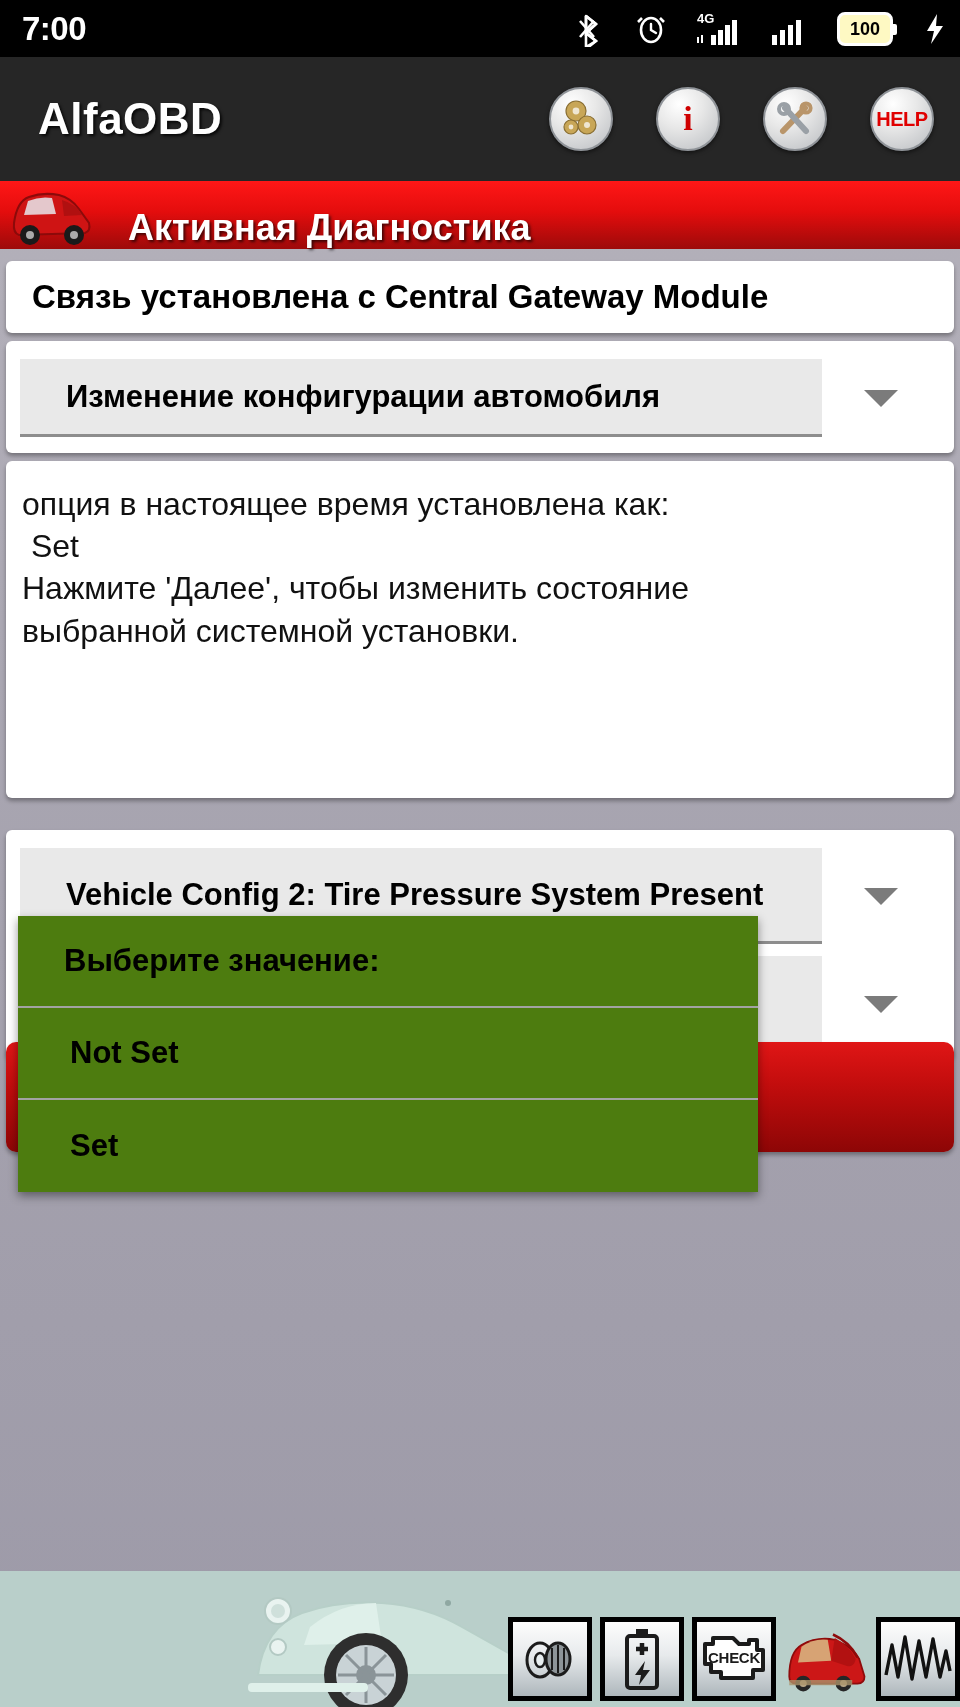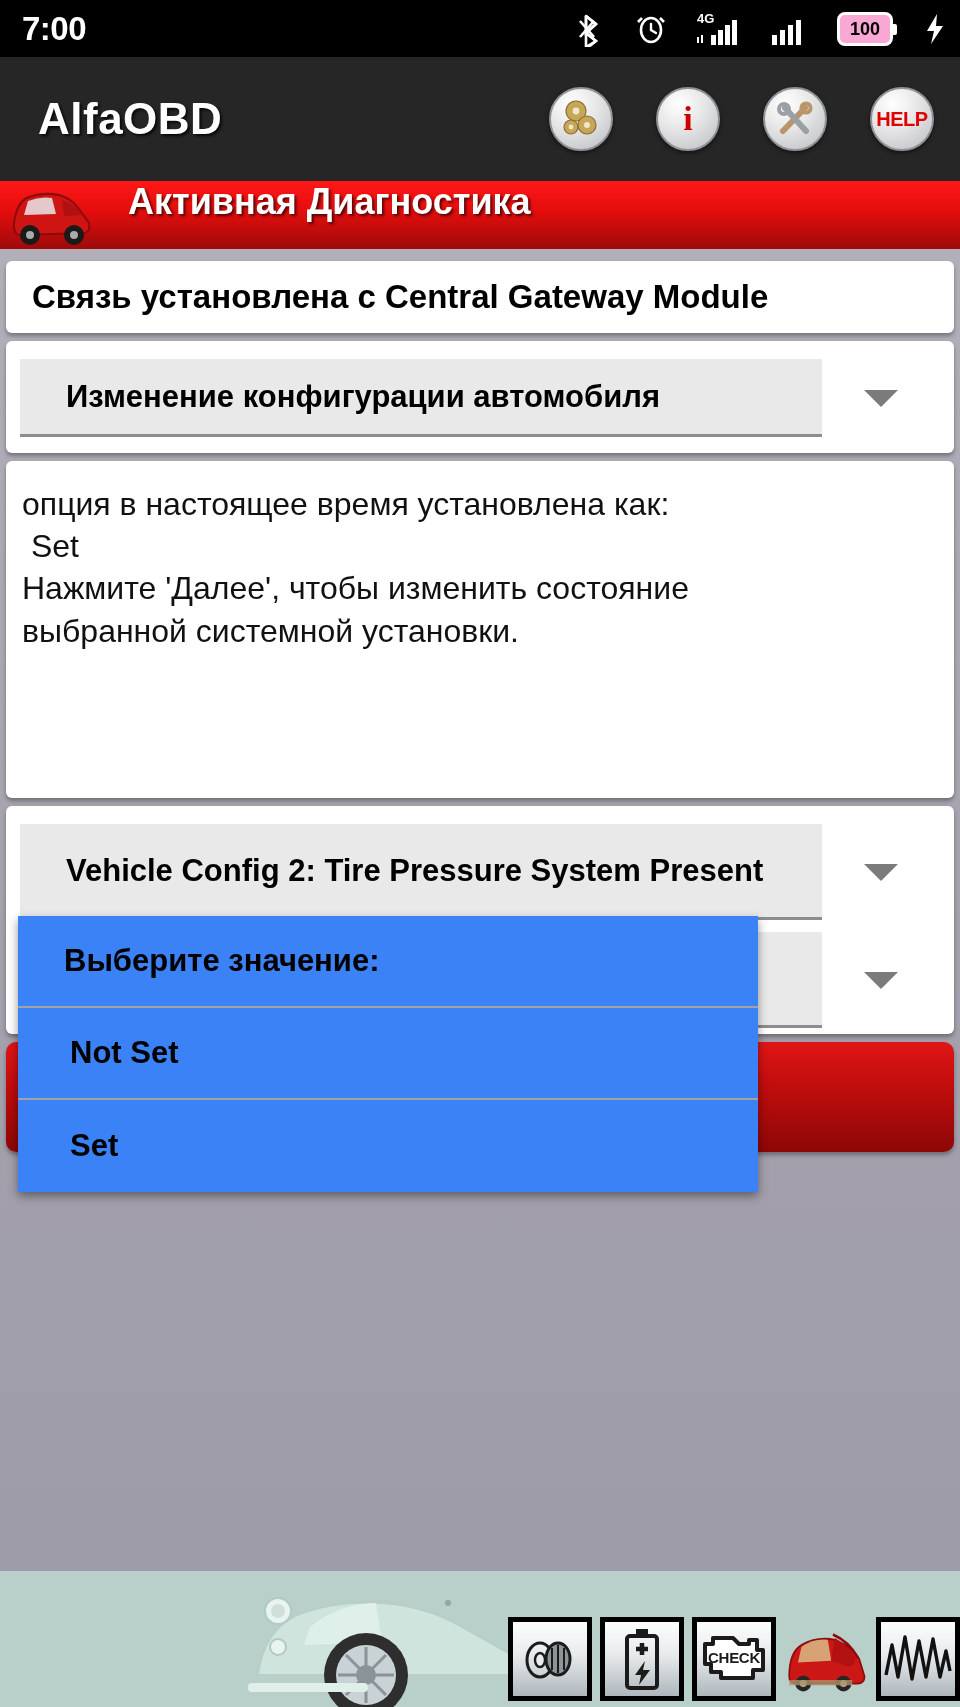--- a/index.html
+++ b/index.html
@@ -29,21 +29,21 @@
   }
   .sb-right {
     margin-left: auto; margin-right: 14px;
     display: flex; align-items: center; gap: 31px;
   }
   .sb-ico { display: block; }
   .batt {
     position: relative;
     width: 56px; height: 34px;
     border: 3px solid #fff; border-radius: 8px;
-    background: #f9a8d4;
+    background: #fef9c3;
     display: flex; align-items: center; justify-content: center;
   }
   .batt::after {
     content: ""; position: absolute; right: -7px; top: 9px;
     width: 5px; height: 11px; background: #fff; border-radius: 0 2px 2px 0;
   }
   .batt span { color: #000; font-size: 18px; font-weight: bold; line-height: 1; }
 
   
   .appbar {
@@ -77,21 +77,21 @@
   .help-txt {
     color: #e00000; font-size: 20px; font-weight: bold;
     letter-spacing: -0.5px;
   }
 
   
   .banner {
     position: absolute; top: 181px; left: 0;
     width: 960px; height: 68px;
     background: linear-gradient(180deg, #ff1717 0%, #e40d0d 45%, #9d0a0a 100%);
-    display: flex; align-items: flex-start;
+    display: flex; align-items: flex-end;
   }
   .banner-title {
     color: #fff; font-size: 36px; font-weight: bold;
     margin-left: 128px;
     text-shadow: 2px 2px 3px rgba(0,0,0,0.65);
   }
   .banner-car {
     position: absolute; left: 4px; top: -10px;
     width: 96px; height: 78px;
   }
@@ -104,21 +104,21 @@
   }
   #card-status { top: 261px; height: 72px;
     display: flex; align-items: center; }
   .status-text {
     font-size: 33px; font-weight: bold; color: #000;
     margin-left: 26px; white-space: nowrap;
   }
 
   #card-mode { top: 341px; height: 112px; }
   #card-text  { top: 461px; height: 337px; }
-  #card-param { top: 806px; height: 228px; padding-left: 24px; }
+  #card-param { top: 830px; height: 228px; padding-left: 24px; }
 
   
   .spinner {
     position: absolute; left: 14px; right: 14px;
     display: flex; align-items: stretch;
   }
   .spinner-face {
     flex: 1 1 auto;
     background: #e9e9e9;
     border-bottom: 3px solid #8d8d8d;
@@ -181,21 +181,21 @@
     position: absolute; left: 18px; top: 916px;
     width: 740px;
     background: #ebebeb;
     box-shadow: 0 4px 9px rgba(0,0,0,0.42);
     z-index: 40;
   }
   .dd-item {
     height: 92px;
     display: flex; align-items: center;
     border-bottom: 2px solid #a3a3a3;
-    background: #3b82f6;
+    background: #4d7c0f;
   }
   .dd-item:last-child { border-bottom: none; }
   .dd-head .dd-label {
     font-size: 31px; font-weight: bold; color: #000; margin-left: 46px;
   }
   .dd-opt .dd-label {
     font-size: 31px; font-weight: bold; color: #000; margin-left: 52px;
   }
 
   

